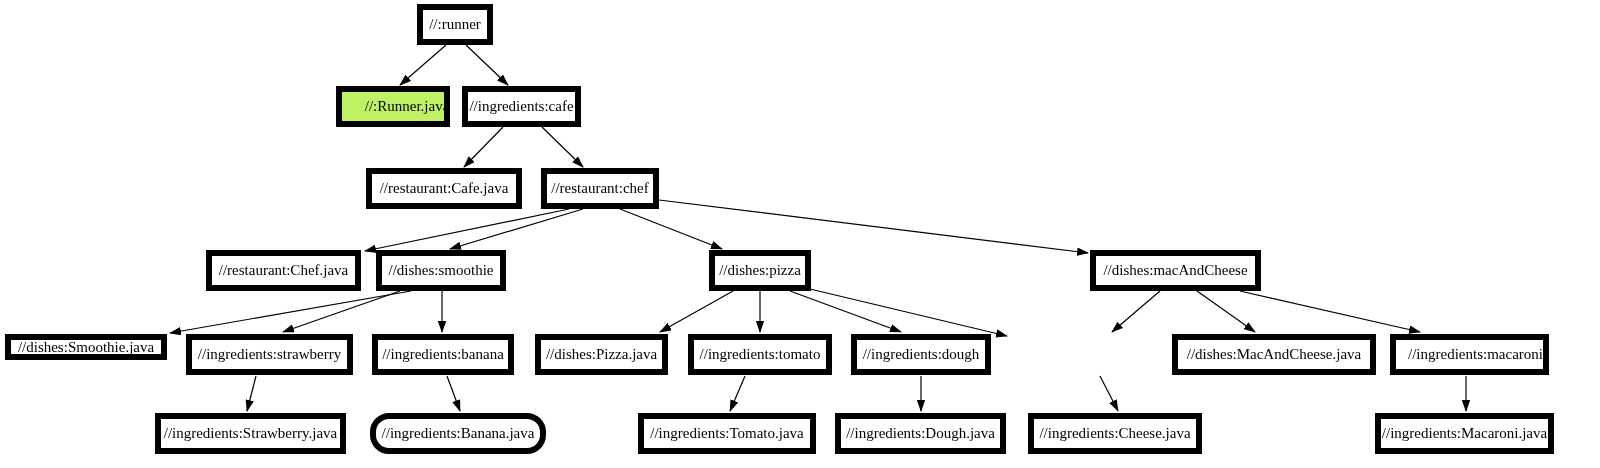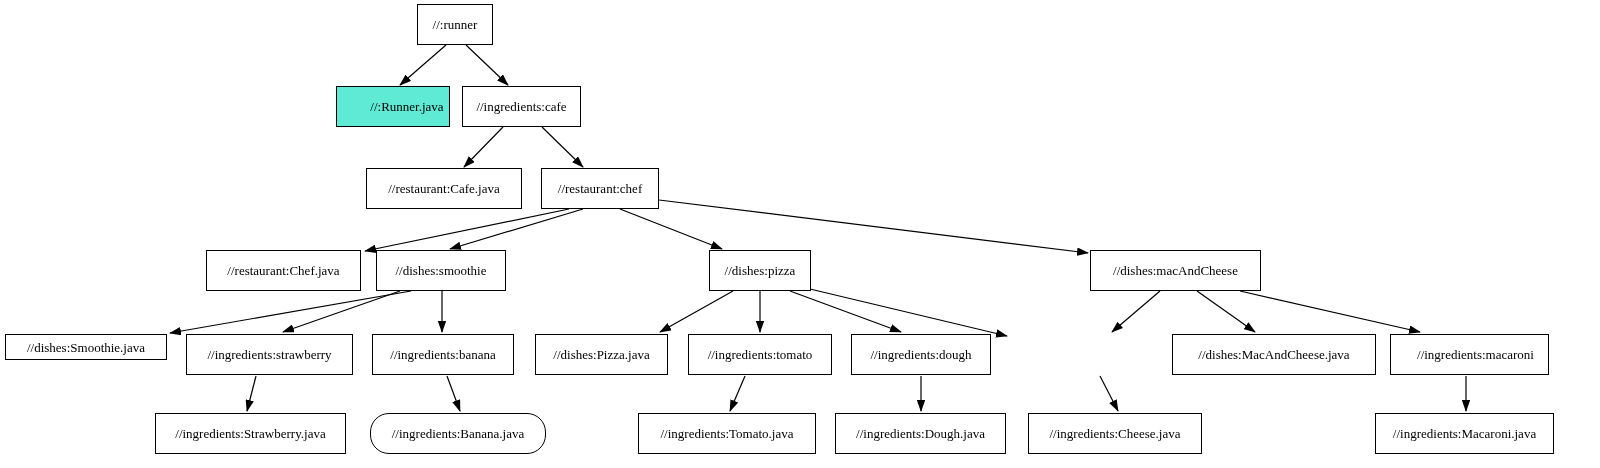--- a/index.html
+++ b/index.html
@@ -26,27 +26,27 @@
   #node-layer {
     position: absolute;
     left: 0;
     top: 0;
     width: 1600px;
     height: 468px;
   }
   .graph-node {
     position: absolute;
     box-sizing: border-box;
-    border: 1px solid #6d28d9;
+    border: 6px solid #6d28d9;
     background: #ffffff;
     display: flex;
     align-items: center;
     justify-content: center;
     color: #000000;
-    font-size: 13px;
+    font-size: 15px;
     line-height: 1;
     letter-spacing: 0px;
     white-space: nowrap;
   }
   .graph-node .node-label {
     display: block;
     padding: 0 2px;
   }
 </style>
 </head>
@@ -84,21 +84,21 @@
         <line x1="921" y1="376" x2="921" y2="411" stroke="#000000" stroke-width="1.2" marker-end="url(#arrowhead)"></line>
         <line x1="1100" y1="376" x2="1118" y2="411" stroke="#000000" stroke-width="1.2" marker-end="url(#arrowhead)"></line>
         <line x1="1466" y1="376" x2="1466" y2="411" stroke="#000000" stroke-width="1.2" marker-end="url(#arrowhead)"></line>
       </g>
   </svg>
 
   <div id="node-layer">
       <div class="graph-node" style="left: 417px; top: 4px; width: 76px; height: 41px; border-color: rgb(0, 0, 0); background: rgb(255, 255, 255); color: rgb(0, 0, 0);">
         <span class="node-label">//:runner</span>
       </div>
-      <div class="graph-node" style="left: 336px; top: 86px; width: 114px; height: 41px; border-color: rgb(0, 0, 0); background: #5eead4; color: rgb(0, 0, 0); padding-left: 28px;">
+      <div class="graph-node" style="left: 336px; top: 86px; width: 114px; height: 41px; border-color: rgb(0, 0, 0); background: #bef264; color: rgb(0, 0, 0); padding-left: 28px;">
         <span class="node-label">//:Runner.java</span>
       </div>
       <div class="graph-node" style="left: 462px; top: 86px; width: 119px; height: 41px; border-color: rgb(0, 0, 0); background: rgb(255, 255, 255); color: rgb(0, 0, 0);">
         <span class="node-label">//ingredients:cafe</span>
       </div>
       <div class="graph-node" style="left: 366px; top: 168px; width: 156px; height: 41px; border-color: rgb(0, 0, 0); background: rgb(255, 255, 255); color: rgb(0, 0, 0);">
         <span class="node-label">//restaurant:Cafe.java</span>
       </div>
       <div class="graph-node" style="left: 541px; top: 168px; width: 118px; height: 41px; border-color: rgb(0, 0, 0); background: rgb(255, 255, 255); color: rgb(0, 0, 0);">
         <span class="node-label">//restaurant:chef</span>

